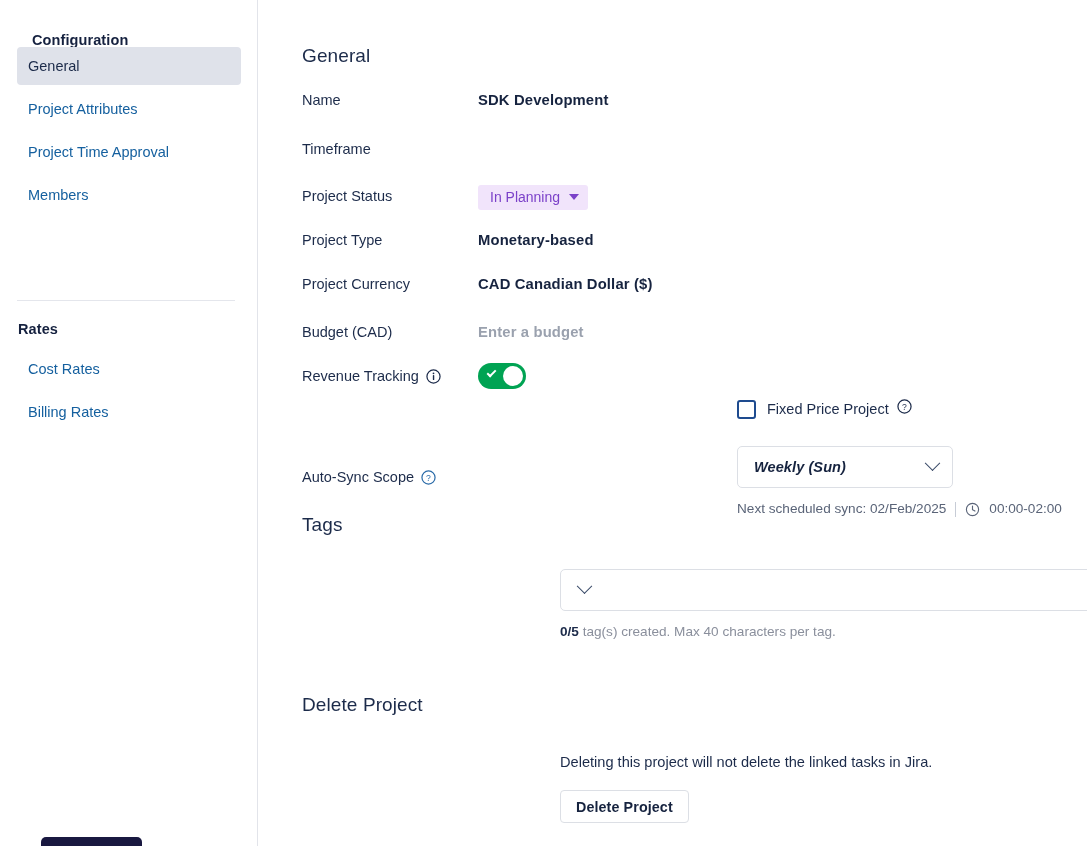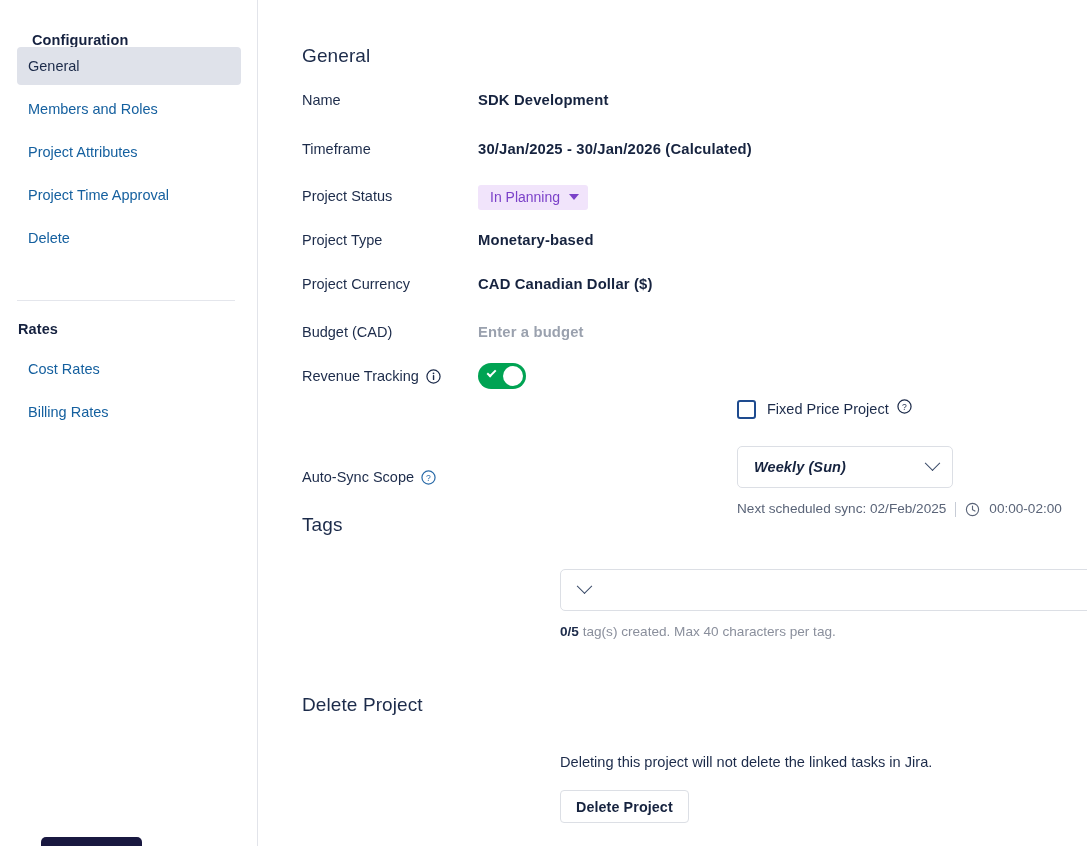--- a/index.html
+++ b/index.html
@@ -358,30 +358,27 @@
 
   <nav class="sidebar">
 
     <h2 class="sidebar-heading">Configuration</h2>
 
     <ul class="nav-list">
       <li class="nav-item active">
         <span>General</span>
       </li>
       <li class="nav-item">
-        <span>Members and Roles</span>
-      </li>
-      <li class="nav-item">
         <span>Project Attributes</span>
       </li>
       <li class="nav-item">
         <span>Project Time Approval</span>
       </li>
       <li class="nav-item">
-        <span>Delete</span>
+        <span>Members</span>
       </li>
     </ul>
 
     <div class="sidebar-divider"></div>
 
     <h2 class="sidebar-heading-2">Rates</h2>
 
     <ul class="nav-list-2">
       <li class="nav-item">
         <span>Cost Rates</span>
@@ -398,21 +395,20 @@
 
     <h1 id="general-title" class="section-title">General</h1>
 
     <div class="form-row" style="top:89px;">
       <div class="field-label">Name</div>
       <div class="field-value">SDK Development</div>
     </div>
 
     <div class="form-row" style="top:138px;">
       <div class="field-label">Timeframe</div>
-      <div class="field-value">30/Jan/2025 - 30/Jan/2026 (Calculated)</div>
     </div>
 
     <div class="form-row" style="top:185px;">
       <div class="field-label">Project Status</div>
       <div class="status-pill">
         <span>In Planning</span>
         <span class="caret-down"></span>
       </div>
     </div>
 

